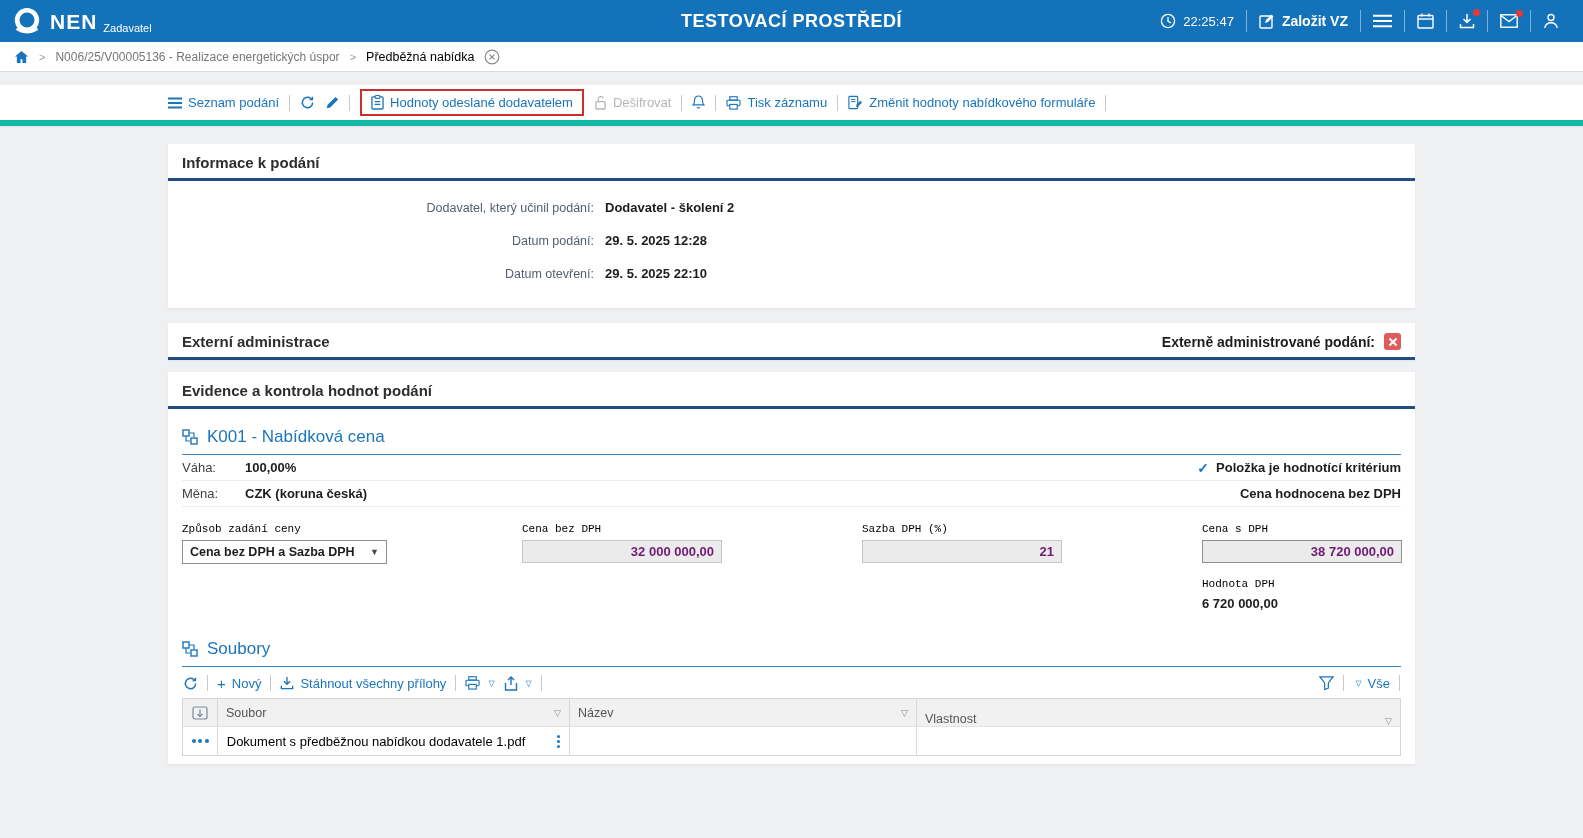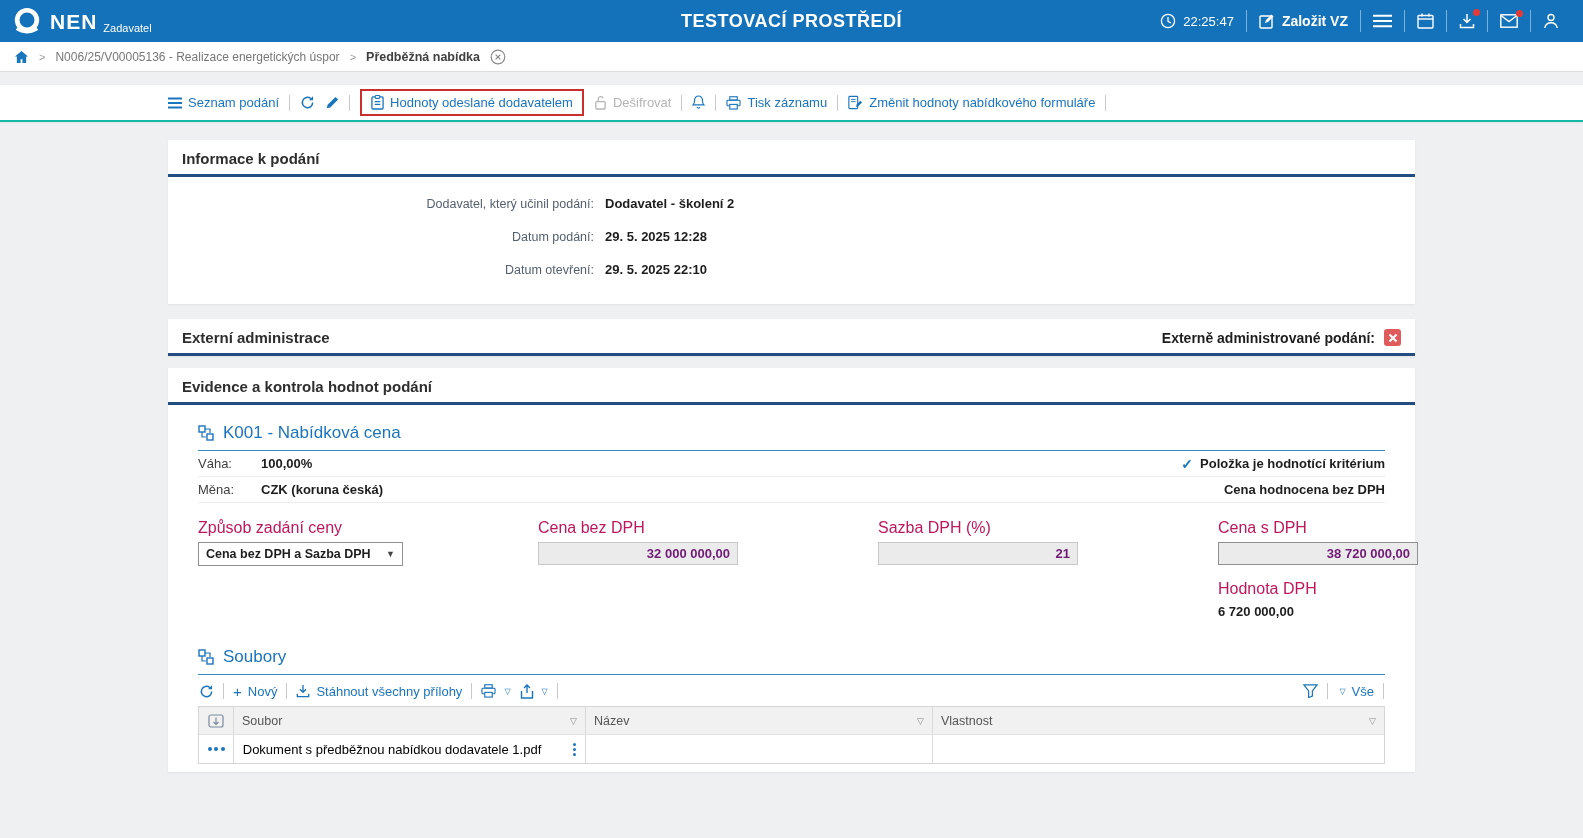--- a/index.html
+++ b/index.html
@@ -18,24 +18,24 @@
   .tgroup.nohover { cursor:default; }
   .tsep { width:1px; height:22px; background:rgba(255,255,255,.45); }
   .bold14 { font-weight:bold; font-size:14px; }
   .icon-rel { position:relative; }
   .badge { position:absolute; top:-4px; right:-5px; width:7px; height:7px; border-radius:50%; background:#e53935; }
 
   
   .breadcrumb { height:30px; background:#fff; border-bottom:1px solid #dcdcdc; display:flex; align-items:center; padding:0 14px; gap:10px; }
   .crumb-sep { color:#9a9a9a; font-size:11px; }
   .crumb-muted { color:#777; font-size:12px; cursor:pointer; }
-  .crumb-current { color:#404040; font-weight:bold; font-size:12.5px; }
-
-  
-  .cmdband { background:#fff; border-bottom:2px solid #14b8a6; margin-top:13px; box-shadow:0 1px 2px rgba(0,0,0,.05); }
+  .crumb-current { color:#000000; font-weight:normal; font-size:12.5px; }
+
+  
+  .cmdband { background:#fff; border-bottom:6px solid #14b8a6; margin-top:13px; box-shadow:0 1px 2px rgba(0,0,0,.05); }
   .cmdbar { width:1247px; margin:0 auto; display:flex; align-items:center; height:35px; gap:10px; color:#1b75bc; font-size:13px; }
   .vsep { width:1px; height:16px; background:#c9c9c9; flex:none; }
   .cmd { display:flex; align-items:center; gap:6px; cursor:pointer; white-space:nowrap; }
   .cmd.disabled { color:#b5b5b5; cursor:default; }
   .red-outline { border:2px solid #c9302c; padding:4px 9px; display:flex; align-items:center; gap:6px; cursor:pointer; }
 
   
   .panel { width:1247px; margin:0 auto; background:#fff; box-shadow:0 1px 2px rgba(0,0,0,.06); }
   #info-panel { margin-top:18px; }
   #ext-panel { margin-top:15px; }
@@ -47,30 +47,30 @@
   .info-row { display:flex; align-items:center; height:33px; }
   .info-label { width:437px; text-align:right; color:#55606e; padding-right:11px; font-size:12.5px; }
   .info-value { font-weight:bold; color:#1d1d1d; }
 
   .ext-right { display:flex; align-items:center; gap:9px; font-weight:bold; font-size:14px; color:#1d1d1d; }
   .red-x { width:17px; height:17px; background:#e05c5c; border-radius:3px; position:relative; flex:none; }
   .red-x::before,.red-x::after { content:""; position:absolute; left:3.5px; top:7.5px; width:10px; height:2px; background:#fff; }
   .red-x::before { transform:rotate(45deg); } .red-x::after { transform:rotate(-45deg); }
 
   
-  .sub-block { margin:18px 30px 0; }
+  .sub-block { margin:18px 14px 0; }
   .sub-head { display:flex; align-items:center; gap:9px; color:#1b75bc; font-size:17px; padding-bottom:7px; border-bottom:1px solid #3a87c8; }
   .kv-row { display:flex; align-items:center; height:26px; border-bottom:1px solid #ededed; }
   .kv-label { width:63px; color:#3f3f3f; }
   .kv-value { font-weight:bold; color:#1d1d1d; }
   .kv-right { margin-left:auto; font-weight:bold; color:#1d1d1d; display:flex; gap:7px; align-items:center; font-size:13px; }
   .check { color:#1b75bc; font-weight:bold; font-size:14px; }
 
   .form-grid { display:grid; grid-template-columns:340px 340px 340px 1fr; margin-top:16px; }
-  .field-label { font-size:16px; color:#be185d; margin-bottom:5px; }
+  .field-label { font-size:11px; color:#000000; margin-bottom:5px;font-family:Liberation Mono, monospace; }
   .select { width:205px; height:24px; border:1px solid #8f8f8f; background:#fff; display:flex; align-items:center; justify-content:space-between; padding:0 7px; font-weight:bold; font-size:12.5px; color:#1d1d1d; cursor:pointer; }
   .select .chev { font-size:9px; color:#444; }
   .input { width:200px; height:23px; background:#ebebeb; border:1px solid #c8c8c8; font-weight:bold; color:#701a75; text-align:right; padding:0 7px; font-size:13px; font-family:"Liberation Sans", sans-serif; }
   .input.strong { border-color:#8f8f8f; }
   .vat-block { margin-top:15px; }
   .vat-value { font-weight:bold; margin-top:6px; color:#1d1d1d; }
 
   
   #soubory { margin-top:28px; }
   .files-bar { display:flex; align-items:center; gap:9px; padding:8px 1px 7px; color:#1b75bc; }
@@ -81,21 +81,21 @@
   .tbl { border:1px solid #d6d6d6; }
   .tr { display:flex; align-items:stretch; }
   .thead { background:#f1f1f1; color:#555; height:27px; }
   .th,.td { border-right:1px solid #d9d9d9; display:flex; align-items:center; padding:0 8px; }
   .th:last-child,.td:last-child { border-right:none; }
   .th { justify-content:space-between; font-size:12.5px; cursor:pointer;gap:16px; }
   .filter-tri { color:#8a8a8a; font-size:9px; }
   .c0 { width:35px; justify-content:center; padding:0; }
   .c1 { width:352px; }
   .c2 { width:347px; }
-  .c3 { flex:1; }
+  .c3 { flex:1;align-items:flex-end; }
   .tbody .tr { height:29px; background:#fff; border-top:1px solid #e3e3e3; cursor:pointer; }
   .file-cell { justify-content:center; font-size:13px; color:#000000;gap:32px; }
   .dots3 { display:flex; gap:2.5px; } .dots3 i { width:4px; height:4px; border-radius:50%; background:#1b75bc; }
   .kebab { display:flex; flex-direction:column; gap:2px; cursor:pointer; } .kebab i { width:3px; height:3px; border-radius:50%; background:#1b75bc; }
 </style>
 </head>
 <body>
 
 <div class="topbar">
   <div class="logo-wrap">

